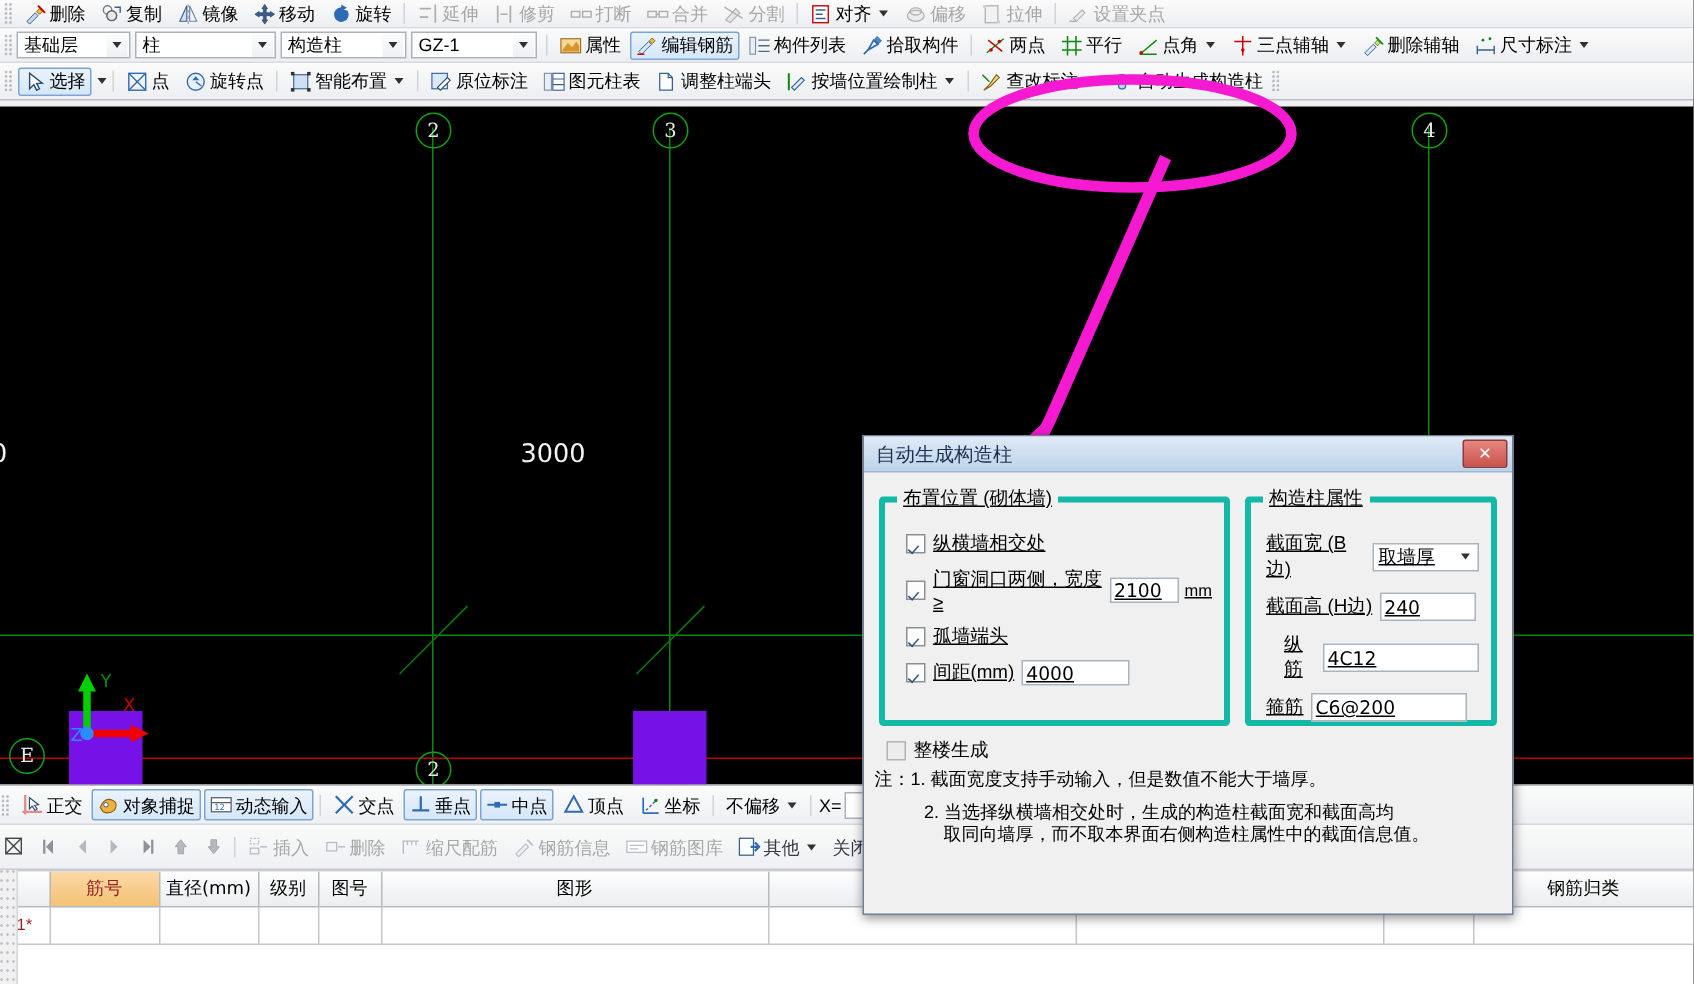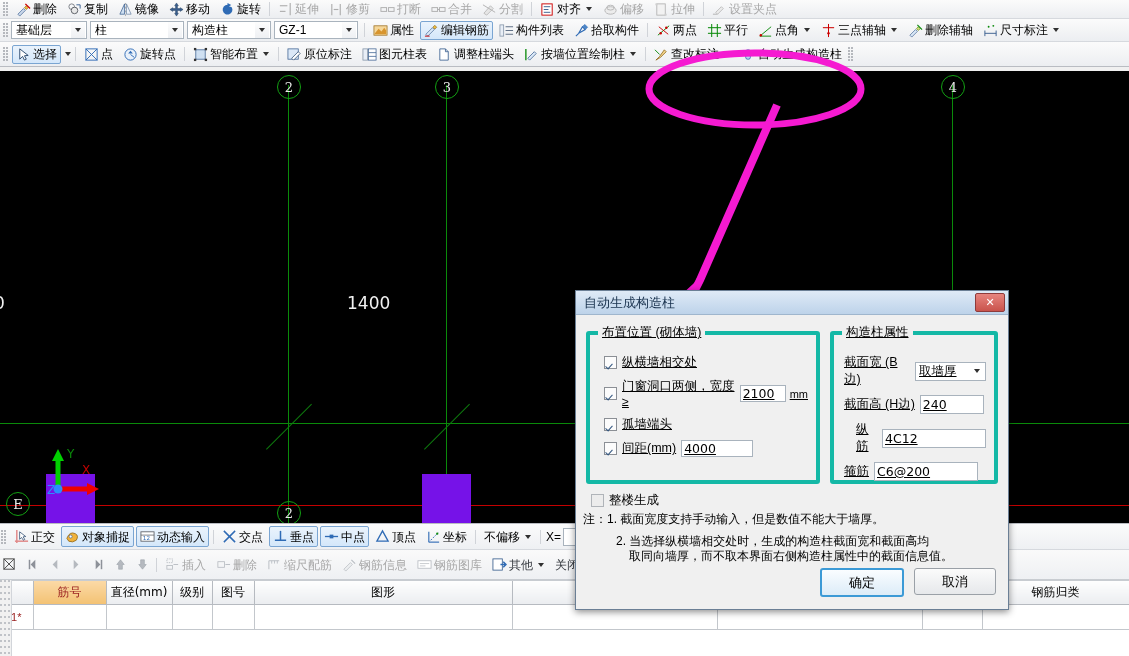--- a/index.html
+++ b/index.html
@@ -559,21 +559,21 @@
     <div class="diag" style="left:266px;top:378px;width:64px;transform:rotate(-45deg);"></div>
     <div class="diag" style="left:424px;top:378px;width:64px;transform:rotate(-45deg);"></div>
 
     <div class="bub" style="left:277px;top:4px;">2</div>
     <div class="bub" style="left:435px;top:4px;">3</div>
     <div class="bub" style="left:941px;top:4px;">4</div>
     <div class="bub" style="left:277px;top:430px;">2</div>
     <div class="bub" style="left:435px;top:430px;">3</div>
     <div class="bub" style="left:6px;top:421px;">E</div>
 
-    <div class="dimtxt" style="left:347px;top:222px;">1400</div>
+    <div class="dimtxt" style="left:347px;top:222px;">3000</div>
     <div class="dimtxt" style="left:-6px;top:222px;">0</div>
 
     <div class="purp" style="left:46px;top:403px;width:49px;height:52px;"></div>
     <div class="purp" style="left:422px;top:403px;width:49px;height:52px;"></div>
 
     <svg class="giz" viewBox="0 0 92 70">
       <line x1="11" y1="57" x2="11" y2="25" stroke="#00d000" stroke-width="5"></line>
       <path d="M11 17 L5 29 L17 29 Z" fill="#00d000"></path>
       <line x1="11" y1="57" x2="44" y2="57" stroke="#f00000" stroke-width="5"></line>
       <path d="M52 57 L40 51 L40 63 Z" fill="#f00000"></path>
@@ -882,23 +882,15 @@
 
     <div class="frow" style="margin:8px 0 0 15px;">
       <span class="cbx dis"></span>
       <span>整楼生成</span>
     </div>
 
     <div class="note" style="">注：1. 截面宽度支持手动输入，但是数值不能大于墙厚。</div>
     <div class="note" style="margin-left:40px;margin-top:7px;">2. 当选择纵横墙相交处时，生成的构造柱截面宽和截面高均</div>
     <div class="note" style="margin-left:53px;margin-top:0px;">取同向墙厚，而不取本界面右侧构造柱属性中的截面信息值。</div>
 
-    <div class="dlgbtns">
-      <div class="btn primary">
-        <span>确定</span>
-      </div>
-      <div class="btn">
-        <span>取消</span>
-      </div>
-    </div>
   </div>
 
 </div>
 
 </body></html>

